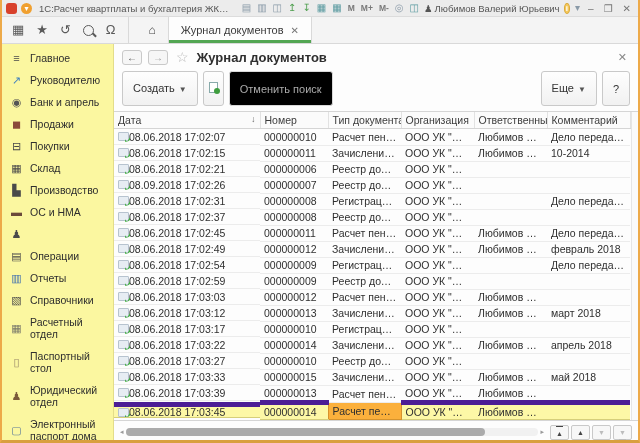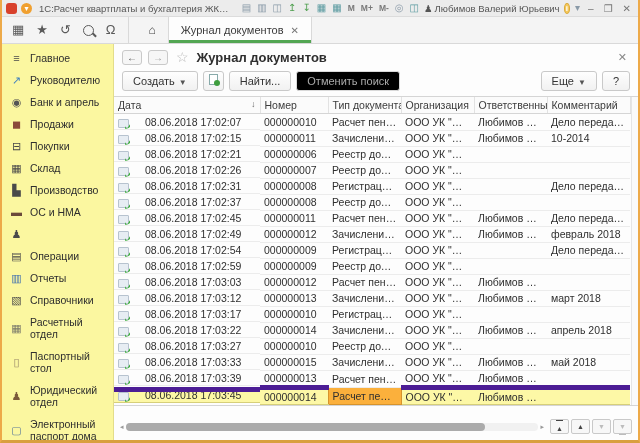--- a/index.html
+++ b/index.html
@@ -52,41 +52,41 @@
   .page-header { display:flex; align-items:center; gap:6px; padding:5px 8px 3px 8px; flex:0 0 auto; }
   .nav-btn { width:20px; height:15px; border:1px solid #c9c9c9; border-radius:3px; background:#f6f6f6; color:#555;
              font-size:10px; line-height:13px; text-align:center; }
   .nav-btn.fwd { color:#999; }
   .fav-star { color:#b9b9b9; font-size:14px; margin:0 2px; }
   .page-title { font-size:13px; font-weight:bold; color:#2e2e2e; }
   .page-close { margin-left:auto; color:#888; font-size:11px; padding:0 3px; }
 
   
   .page-toolbar { display:flex; align-items:center; gap:5px; padding:3px 8px 5px 8px; flex:0 0 auto; }
-  .btn { height:20px; border:1px solid #c9c9c9; border-radius:3px; background:linear-gradient(#fefefe,#f1f1f1);
+  .btn { height:35px; border:1px solid #c9c9c9; border-radius:3px; background:linear-gradient(#fefefe,#f1f1f1);
          color:#333; font-size:11px; padding:0 10px; line-height:18px; white-space:nowrap; }
   .btn .caret { font-size:8px; color:#555; margin-left:4px; }
   .btn.disabled { color:#ababab; background:#000000; border-color:#d9d9d9; }
   .btn.icon-btn { padding:0 5px; position:relative; }
   .copy-doc { display:inline-block; width:9px; height:11px; background:#fff; border:1px solid #8aa; position:relative; }
   .copy-doc::after { content:""; position:absolute; right:-3px; bottom:-2px; width:6px; height:6px; border-radius:50%;
                      background:#3f9e3f; }
   .tb-right { margin-left:auto; display:flex; gap:5px; }
 
   
   .grid { flex:0 0 auto; border-top:1px solid #d5d5d5; border-bottom:1px solid #d5d5d5; margin:0; overflow:hidden; position:relative; }
   table { border-collapse:collapse; table-layout:fixed; width:516px; font-size:10.5px; }
   col.c-date{width:146px} col.c-num{width:68px} col.c-type{width:73px} col.c-org{width:73px} col.c-resp{width:73px} col.c-comm{width:83px}
   thead th { font-weight:normal; text-align:left; color:#3c3c3c; background:#fbfbfb; border-right:1px solid #e2e2e2;
              border-bottom:1px solid #d5d5d5; padding:2px 4px; height:15px; white-space:nowrap; overflow:hidden; }
   thead th .sort { float:right; color:#666; font-size:9px; }
   tbody td { border-bottom:1px solid #ececec; padding:1px 4px; height:16px; white-space:nowrap; overflow:hidden;
              text-overflow:ellipsis; color:#2f2f2f; }
   tbody tr { cursor:pointer; }
-  td.datecell { display:flex; align-items:flex-end; gap:16px; border-bottom:1px solid #ececec; }
+  td.datecell { display:flex; align-items:center; gap:0; border-bottom:1px solid #ececec; }
   .doc-ico { width:11px; height:9px; flex:0 0 auto; background:#e7edf3; border:1px solid #b7c3cf; border-radius:1px; position:relative; }
   .doc-ico::after { content:""; position:absolute; right:-2px; bottom:-2px; width:5px; height:5px; background:#3fae3f;
                     clip-path:polygon(0 45%, 40% 100%, 100% 0, 100% 60%, 40% 100%, 0 100%); border-radius:1px; }
   tr.sel td { background:#fdf8a6; border-top:5px solid #4c1d95; border-bottom:1px solid #d6cf7a; }
   tr.sel td.active-cell { background:#fbb03c; border:1px solid #d6932c; }
   .right-gutter { position:absolute; top:0; right:0; bottom:0; width:7px; background:#fafafa; border-left:1px solid #e5e5e5; }
 
   
   .bottombar { flex:0 0 auto; display:flex; align-items:center; gap:6px; padding:4px 6px 6px 6px; margin-top:auto; }
   .hscroll { flex:1 1 auto; height:9px; display:flex; align-items:center; gap:2px; }
@@ -224,21 +224,20 @@
         <span class="nav-btn">←</span>
         <span class="nav-btn fwd">→</span>
         <span class="fav-star">☆</span>
         <span class="page-title">Журнал документов</span>
         <span class="page-close">✕</span>
       </div>
 
       <div class="page-toolbar">
         <button class="btn"><span>Создать</span><span class="caret">▼</span></button>
         <button class="btn icon-btn"><span class="copy-doc"></span></button>
-        <button class="btn">Найти...</button>
         <button class="btn disabled">Отменить поиск</button>
         <span class="tb-right">
           <button class="btn"><span>Еще</span><span class="caret">▼</span></button>
           <button class="btn">?</button>
         </span>
       </div>
 
       <div class="grid">
         <table>
           <colgroup>
@@ -289,21 +288,21 @@
                 </td>
                 <td>000000006</td>
                 <td>Реестр должни...</td>
                 <td>ООО УК "Жили...</td>
                 <td></td>
                 <td></td>
               </tr>
               <tr>
                 <td class="datecell">
                   <span class="doc-ico"></span>
-                  <span>08.06.2018 17:02:26</span>
+                  <span>08.09.2018 17:02:26</span>
                 </td>
                 <td>000000007</td>
                 <td>Реестр должни...</td>
                 <td>ООО УК "Жили...</td>
                 <td></td>
                 <td></td>
               </tr>
               <tr>
                 <td class="datecell">
                   <span class="doc-ico"></span>

